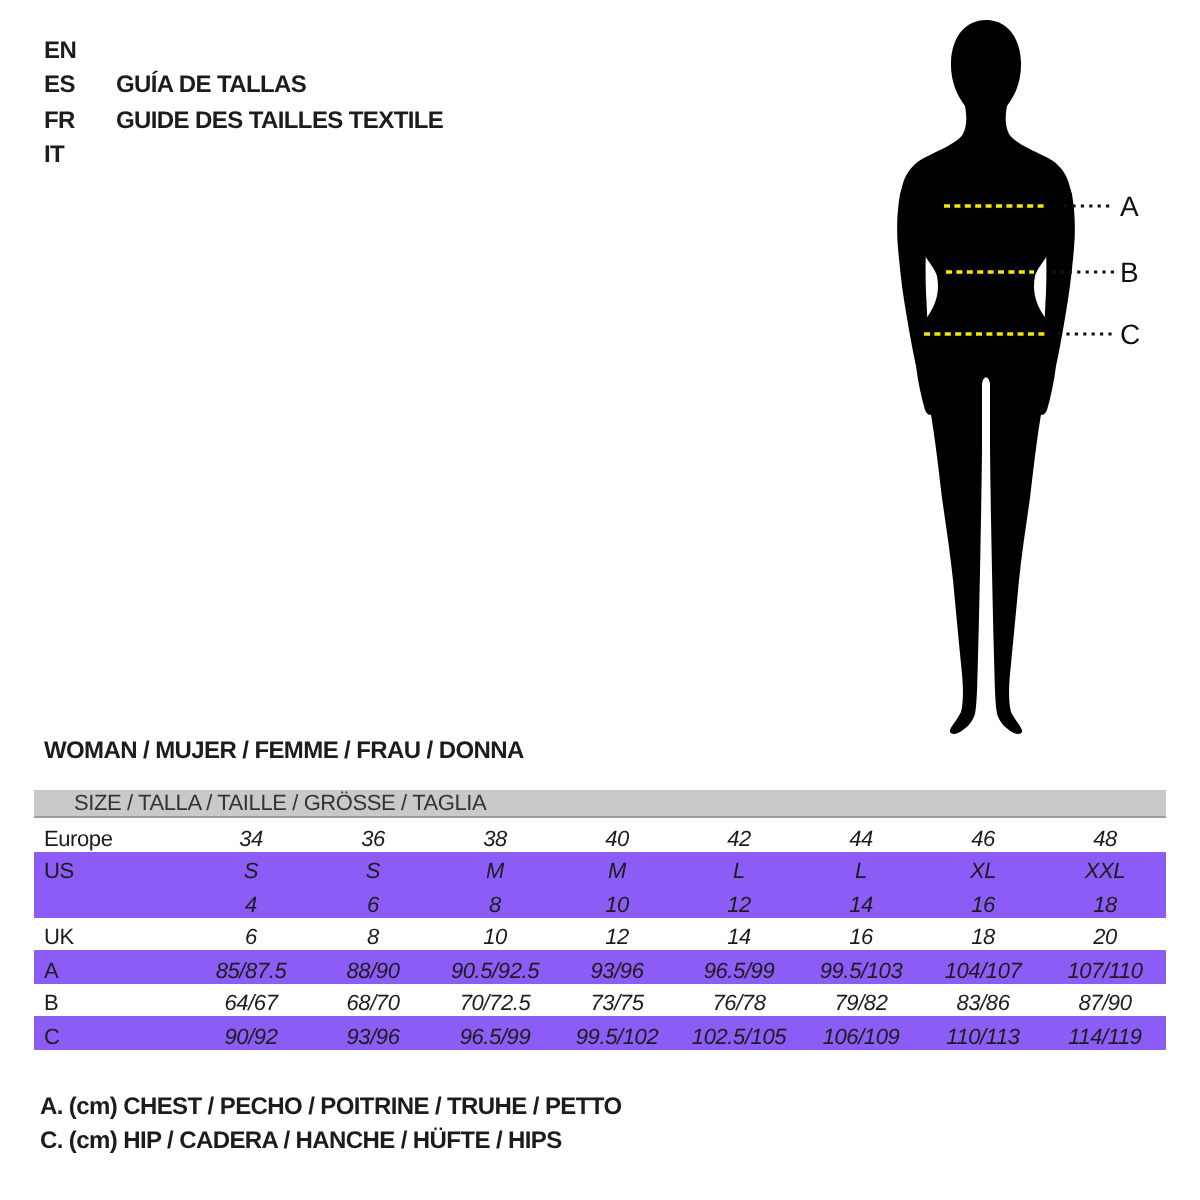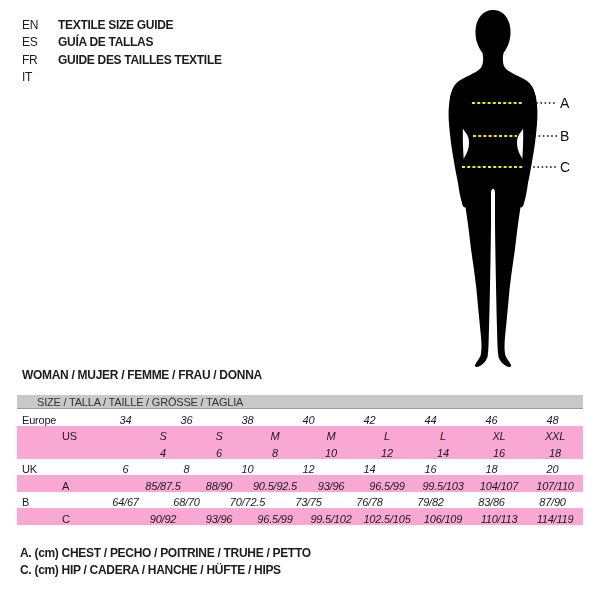--- a/index.html
+++ b/index.html
@@ -3,57 +3,56 @@
 <meta charset="utf-8">
 <style>
   html,body{margin:0;padding:0;background:#fff;}
   .canvas{
     position:relative;width:600px;height:600px;background:#ffffff;overflow:hidden;
     font-family:"Liberation Sans","DejaVu Sans",sans-serif;color:#1c1c1c;
   }
   
   .lang-block{position:absolute;left:22px;top:16px;}
   .lang-row{display:flex;height:17.5px;align-items:center;}
-  .lang-code{width:36px;font-size:12px;font-weight:400;letter-spacing:-0.3px;}
+  .lang-code{width:36px;font-size:12px;font-weight:700;letter-spacing:-0.3px;}
   .lang-label{font-size:12px;font-weight:700;letter-spacing:-0.3px;white-space:nowrap;}
   
   .figure-svg{position:absolute;left:408px;top:2px;}
   .marker-label{
     position:absolute;left:560px;transform:translateY(-50%);
     font-size:14px;font-weight:400;color:#111;
   }
   
   .section-title{
     position:absolute;left:22px;top:368px;font-size:12px;font-weight:700;
     letter-spacing:-0.3px;
   }
   
   .size-table{position:absolute;left:17px;top:395px;width:566px;}
   .table-header{
     height:13px;background:#c9c9c9;border-bottom:1px solid #9c9c9c;
     font-size:11px;font-weight:400;color:#333;display:flex;align-items:center;
     padding-left:20px;letter-spacing:-0.2px;
   }
   .t-row{display:flex;height:16.5px;align-items:flex-end;font-size:11px;}
-  .t-row.shade{background:#f9a8d4;padding-left:40px;}
+  .t-row.shade{background:#8b5cf6;}
   .t-label{width:78px;padding-left:5px;box-sizing:border-box;letter-spacing:-0.2px;}
   .t-cell{flex:1;text-align:center;letter-spacing:-0.2px;white-space:nowrap;font-style:italic;}
   
   .legend{position:absolute;left:20px;top:546px;}
   .legend-row{height:16.5px;font-size:12px;font-weight:700;letter-spacing:-0.3px;white-space:nowrap;}
 </style>
 </head>
 <body>
 
 <div class="canvas">
 
   <div class="lang-block">
     <div class="lang-row">
       <span class="lang-code">EN</span>
-      <span class="lang-label">TEXTILE SIZE GUIDE</span>
     </div>
     <div class="lang-row">
       <span class="lang-code">ES</span>
       <span class="lang-label">GUÍA DE TALLAS</span>
     </div>
     <div class="lang-row">
       <span class="lang-code">FR</span>
       <span class="lang-label">GUIDE DES TAILLES TEXTILE</span>
     </div>
     <div class="lang-row">

